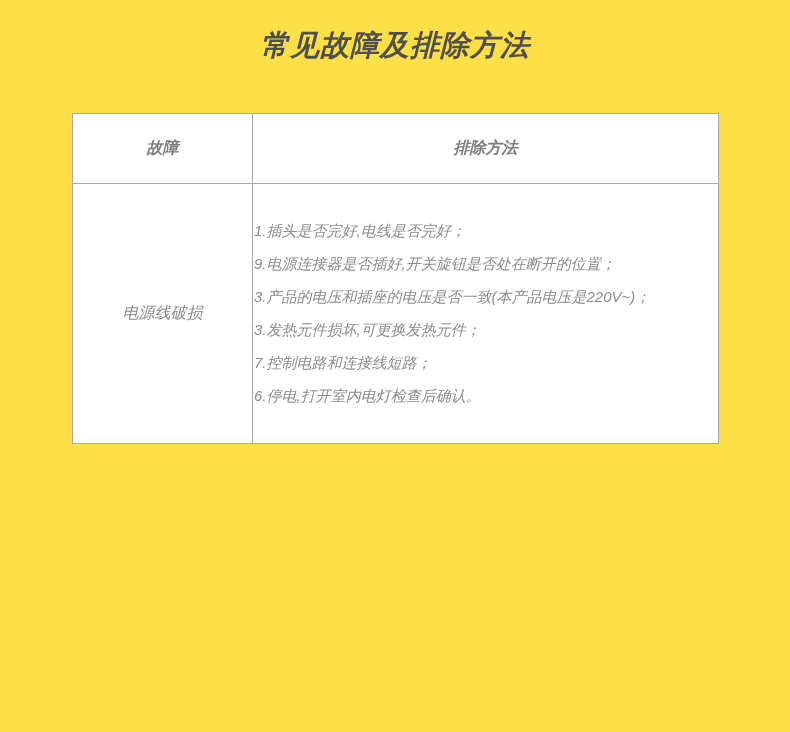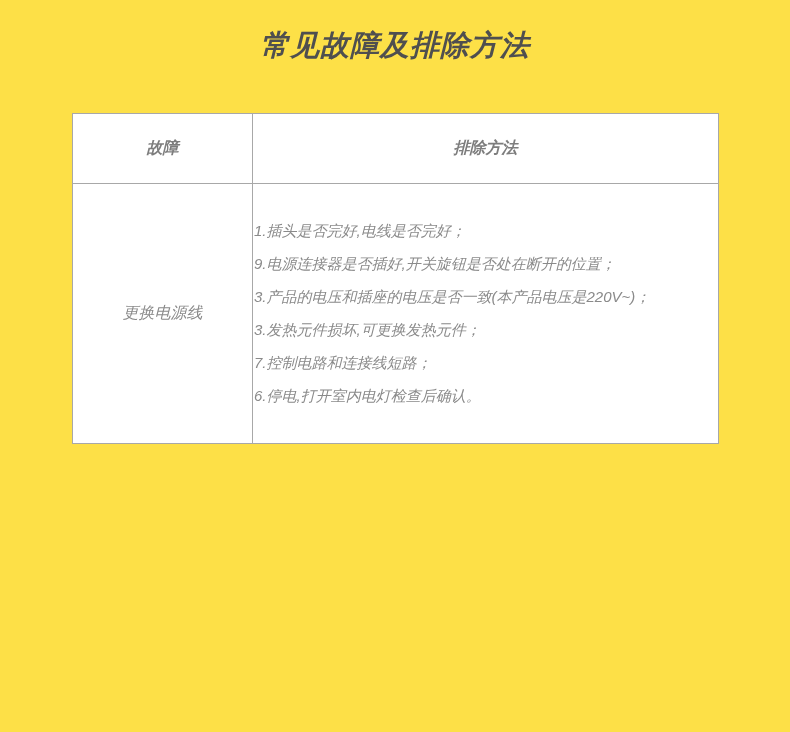--- a/index.html
+++ b/index.html
@@ -86,21 +86,21 @@
       <col class="col-method">
     </colgroup>
     <thead>
       <tr class="header-row">
         <th class="header-cell">故障</th>
         <th class="header-cell">排除方法</th>
       </tr>
     </thead>
     <tbody>
       <tr class="row-heating">
-        <td class="fault-cell">更换电源线</td>
+        <td class="fault-cell">电源线破损</td>
         <td class="method-cell">
           <div class="method-list spaced">
             <div class="method-line">1.插头是否完好,电线是否完好；</div>
             <div class="method-line">9.电源连接器是否插好,开关旋钮是否处在断开的位置；</div>
             <div class="method-line">3.产品的电压和插座的电压是否一致(本产品电压是220V~)；</div>
             <div class="method-line">3.发热元件损坏,可更换发热元件；</div>
             <div class="method-line">7.控制电路和连接线短路；</div>
             <div class="method-line">6.停电,打开室内电灯检查后确认。</div>
           </div>
         </td>

